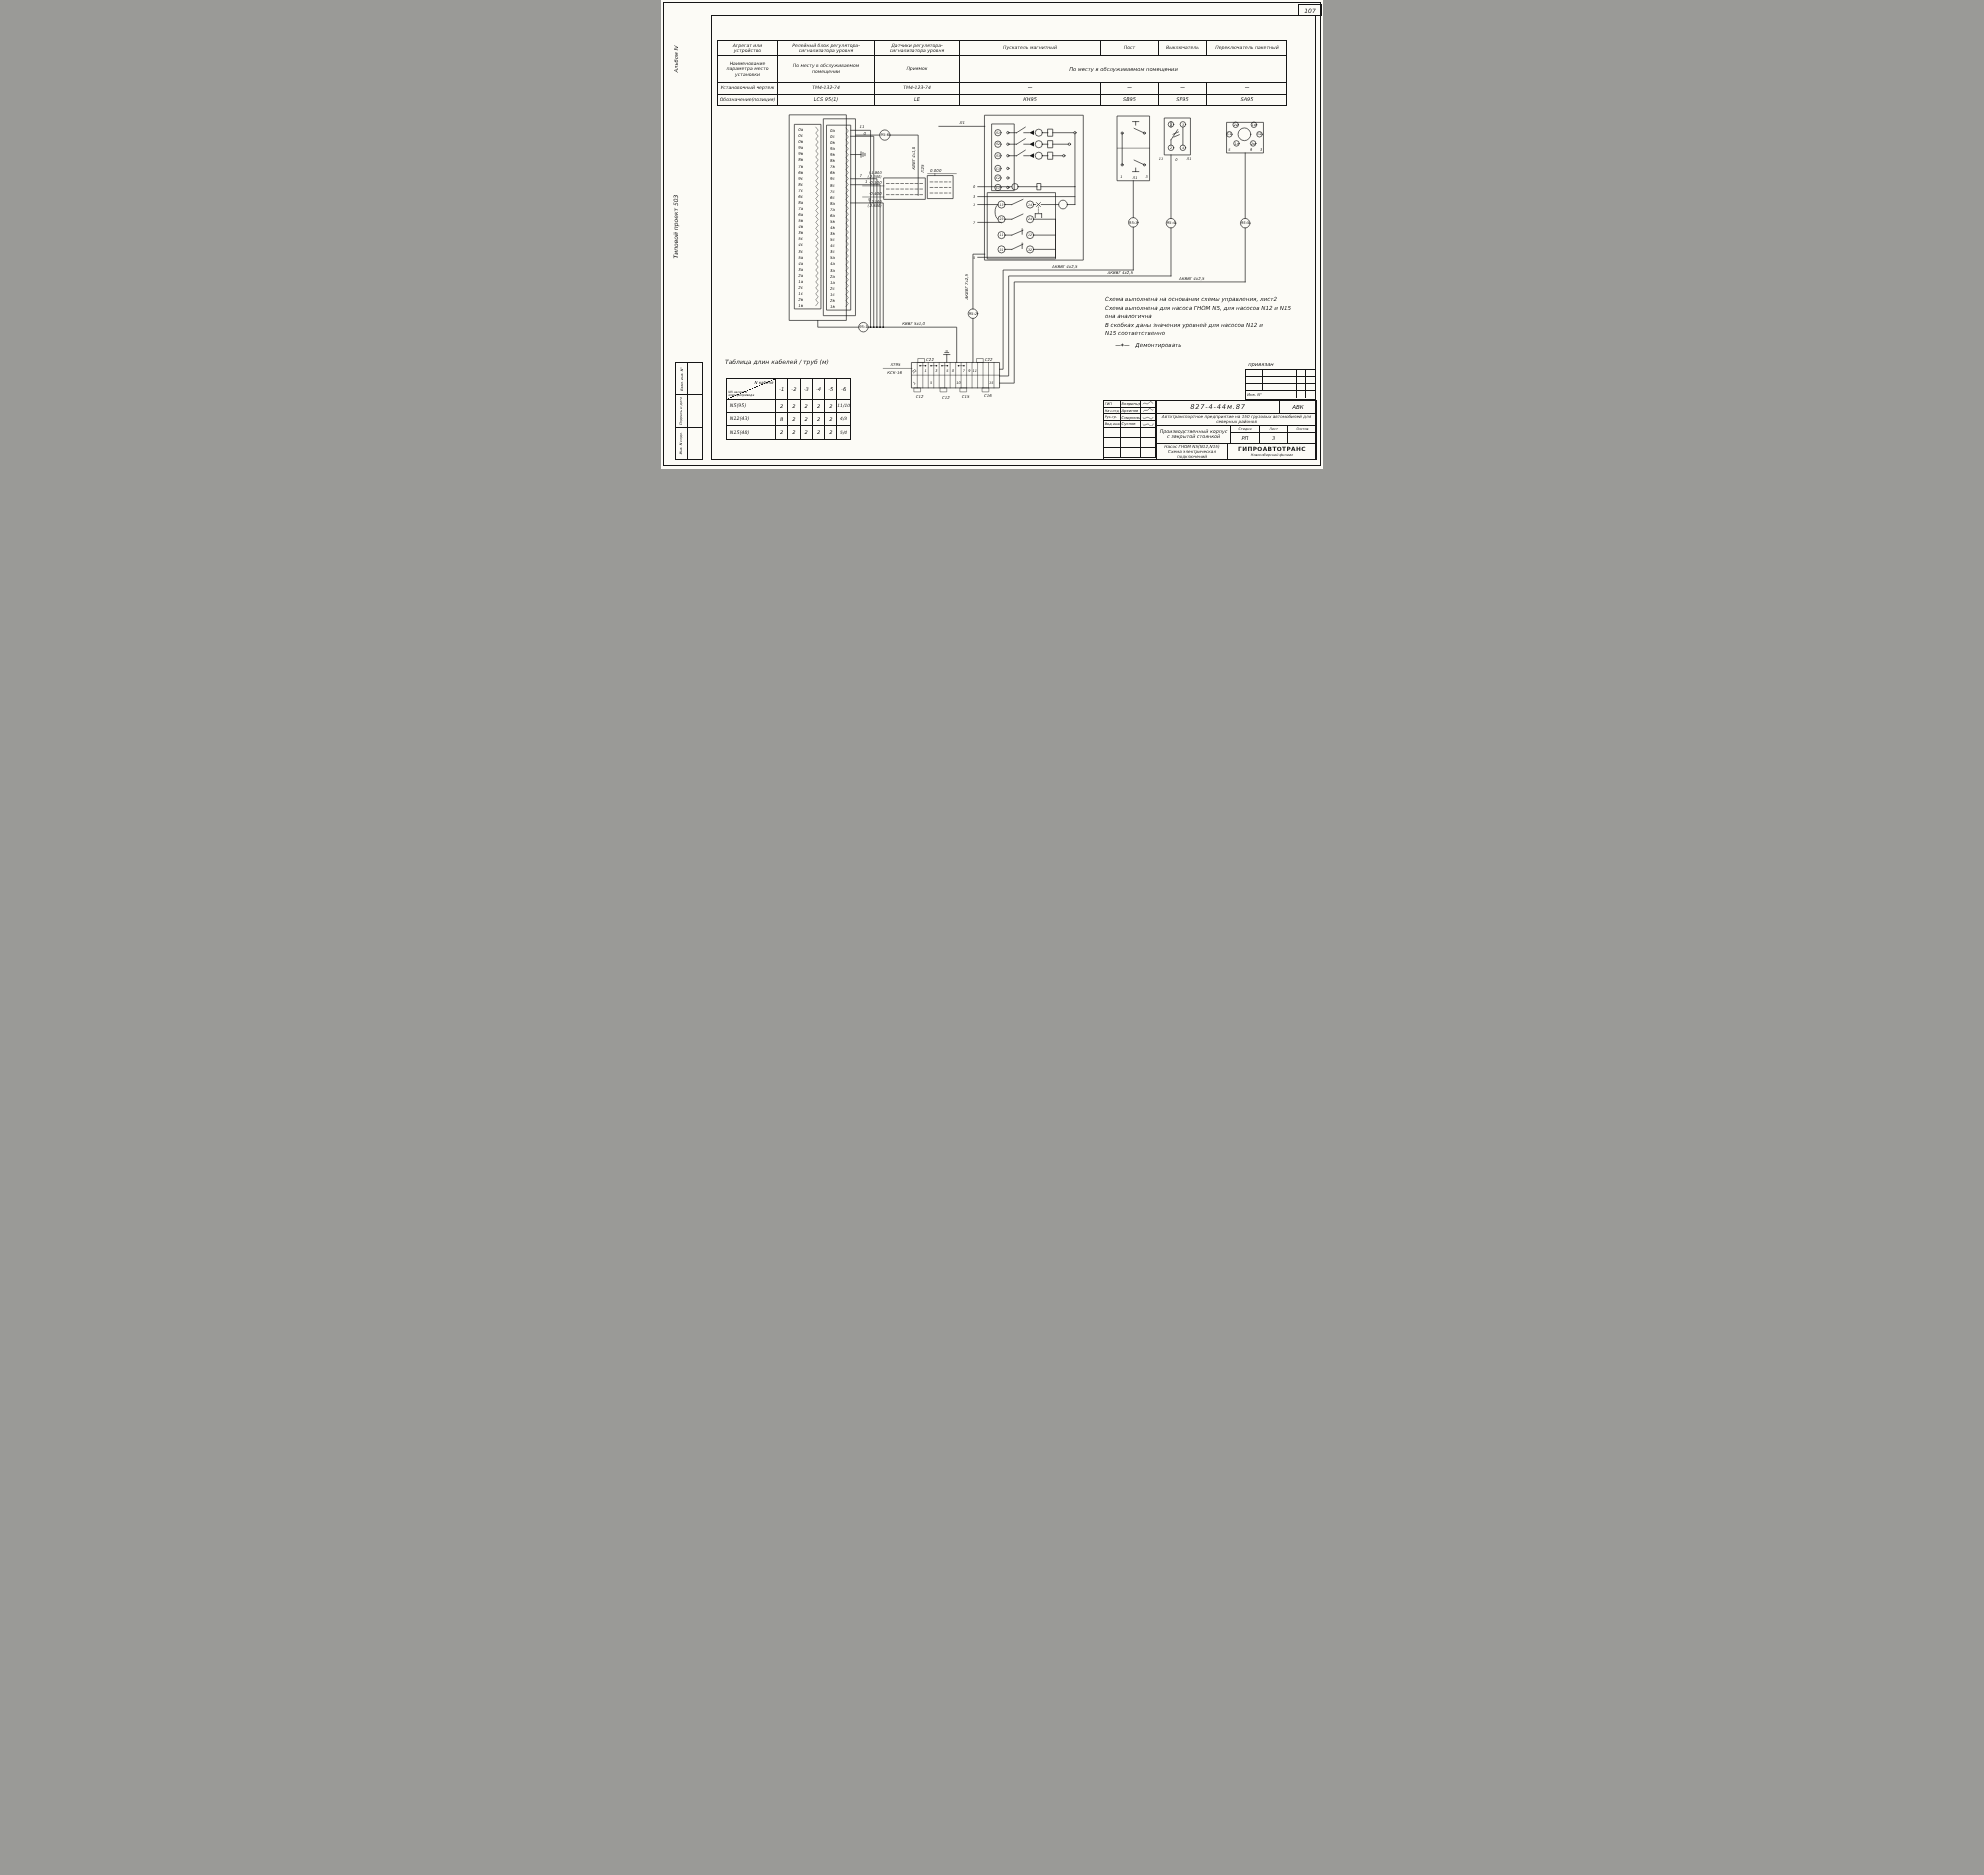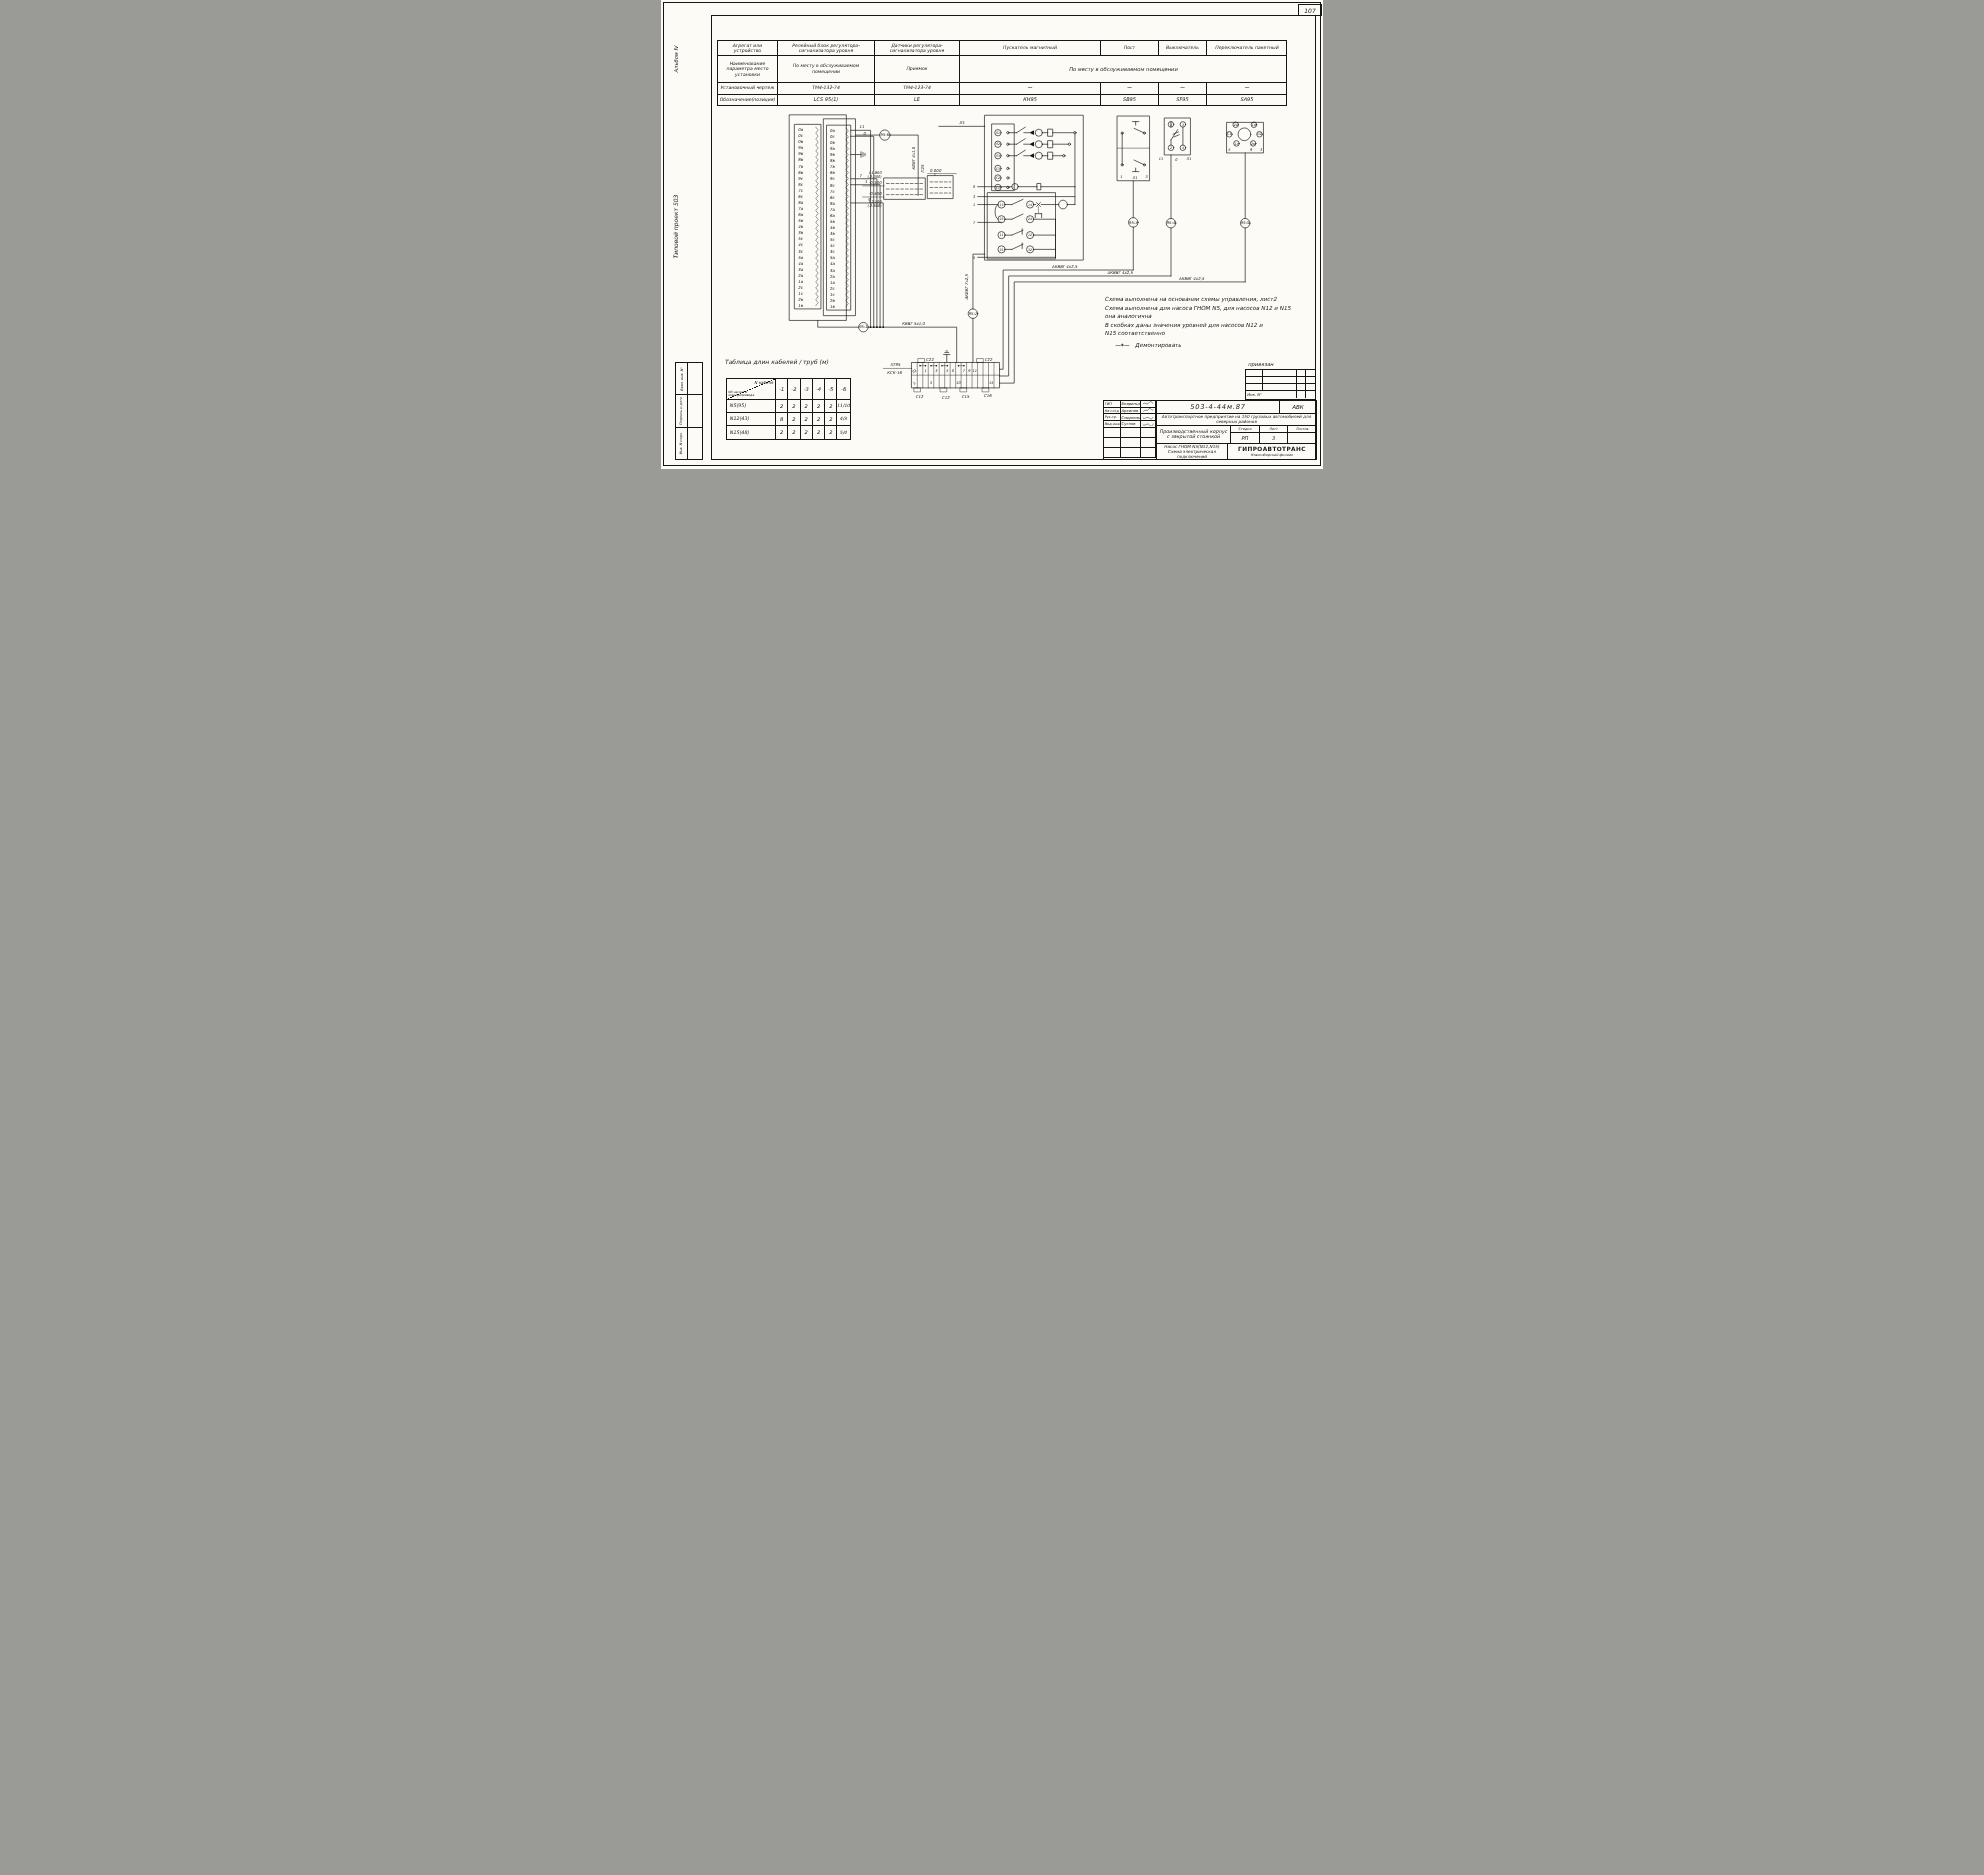--- a/index.html
+++ b/index.html
@@ -639,21 +639,21 @@
         <div class="c"></div>
       <div class="c"></div>
         <div class="c"></div>
         <div class="c"></div>
       <div class="c"></div>
         <div class="c"></div>
         <div class="c"></div>
     </div>
     <div class="tb-right">
       <div class="tb-r1">
-        <div class="tb-docnum">503-4-44м.87</div>
+        <div class="tb-docnum">827-4-44м.87</div>
         <div class="tb-code">АВК</div>
       </div>
       <div class="tb-r2">Автотранспортное предприятие на 150 грузовых автомобилей для северных районов</div>
       <div class="tb-r3">
         <div class="tb-build">Производственный корпус с закрытой стоянкой</div>
         <div class="tb-slv">
           <div class="tb-slv-h">
             <div>Стадия</div>
             <div>Лист</div>
             <div>Листов</div>

